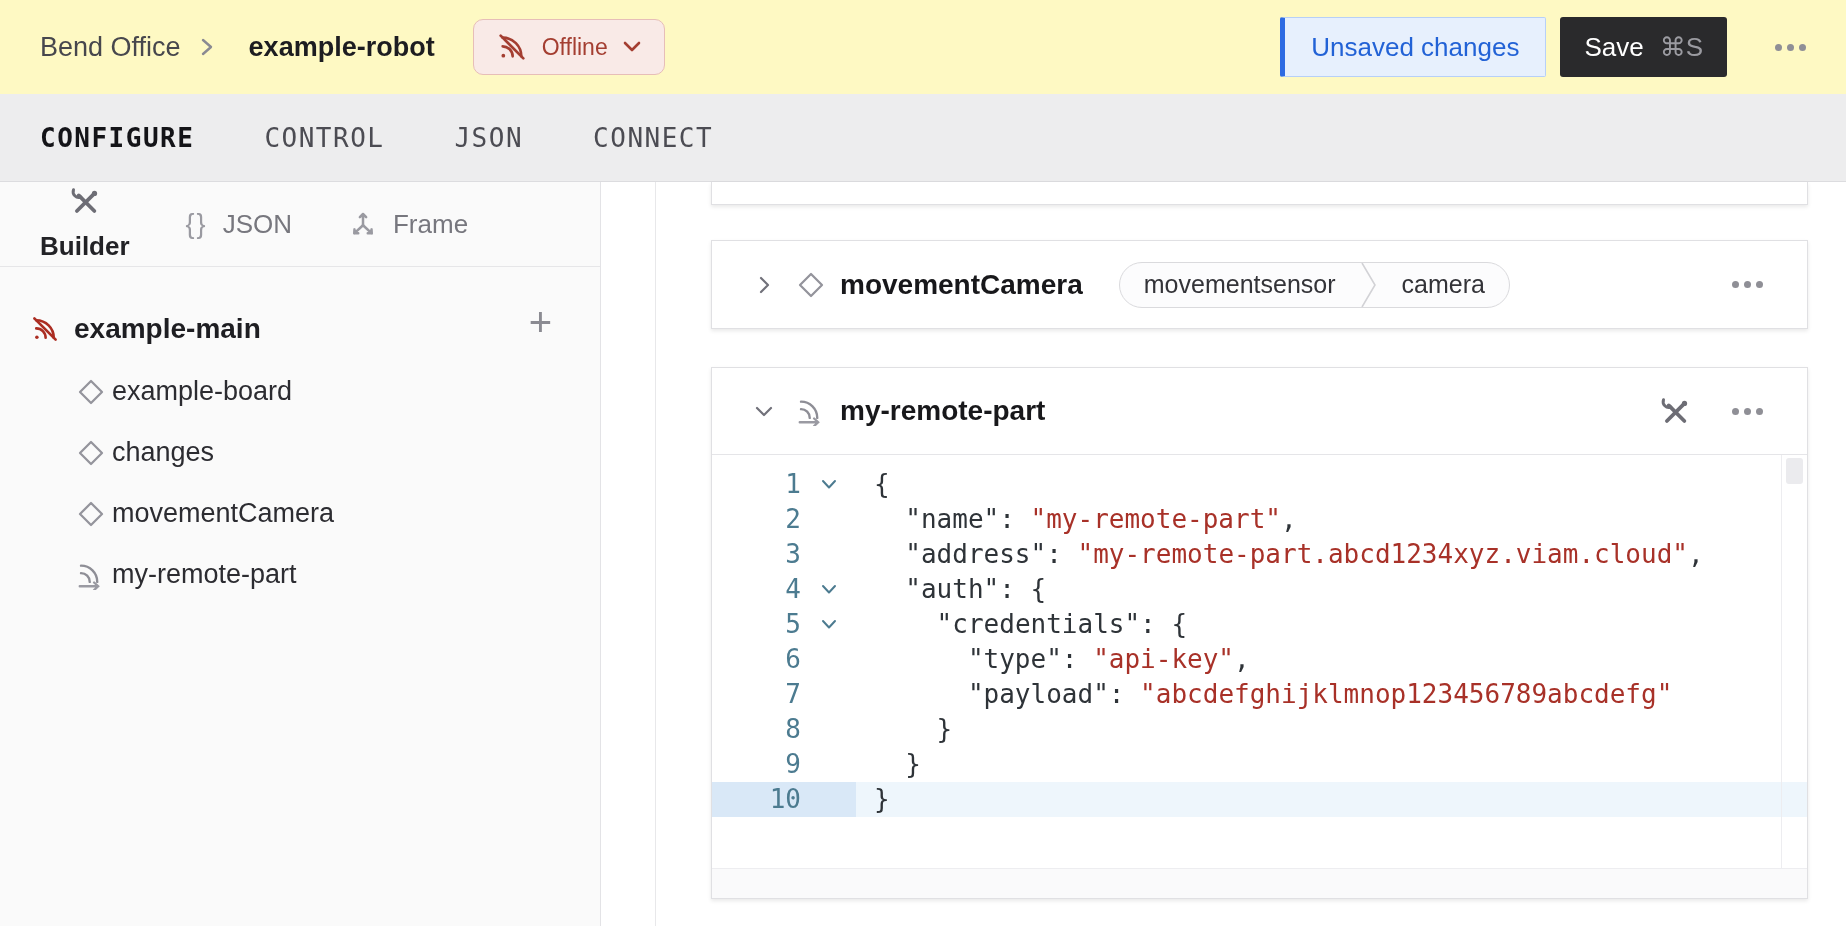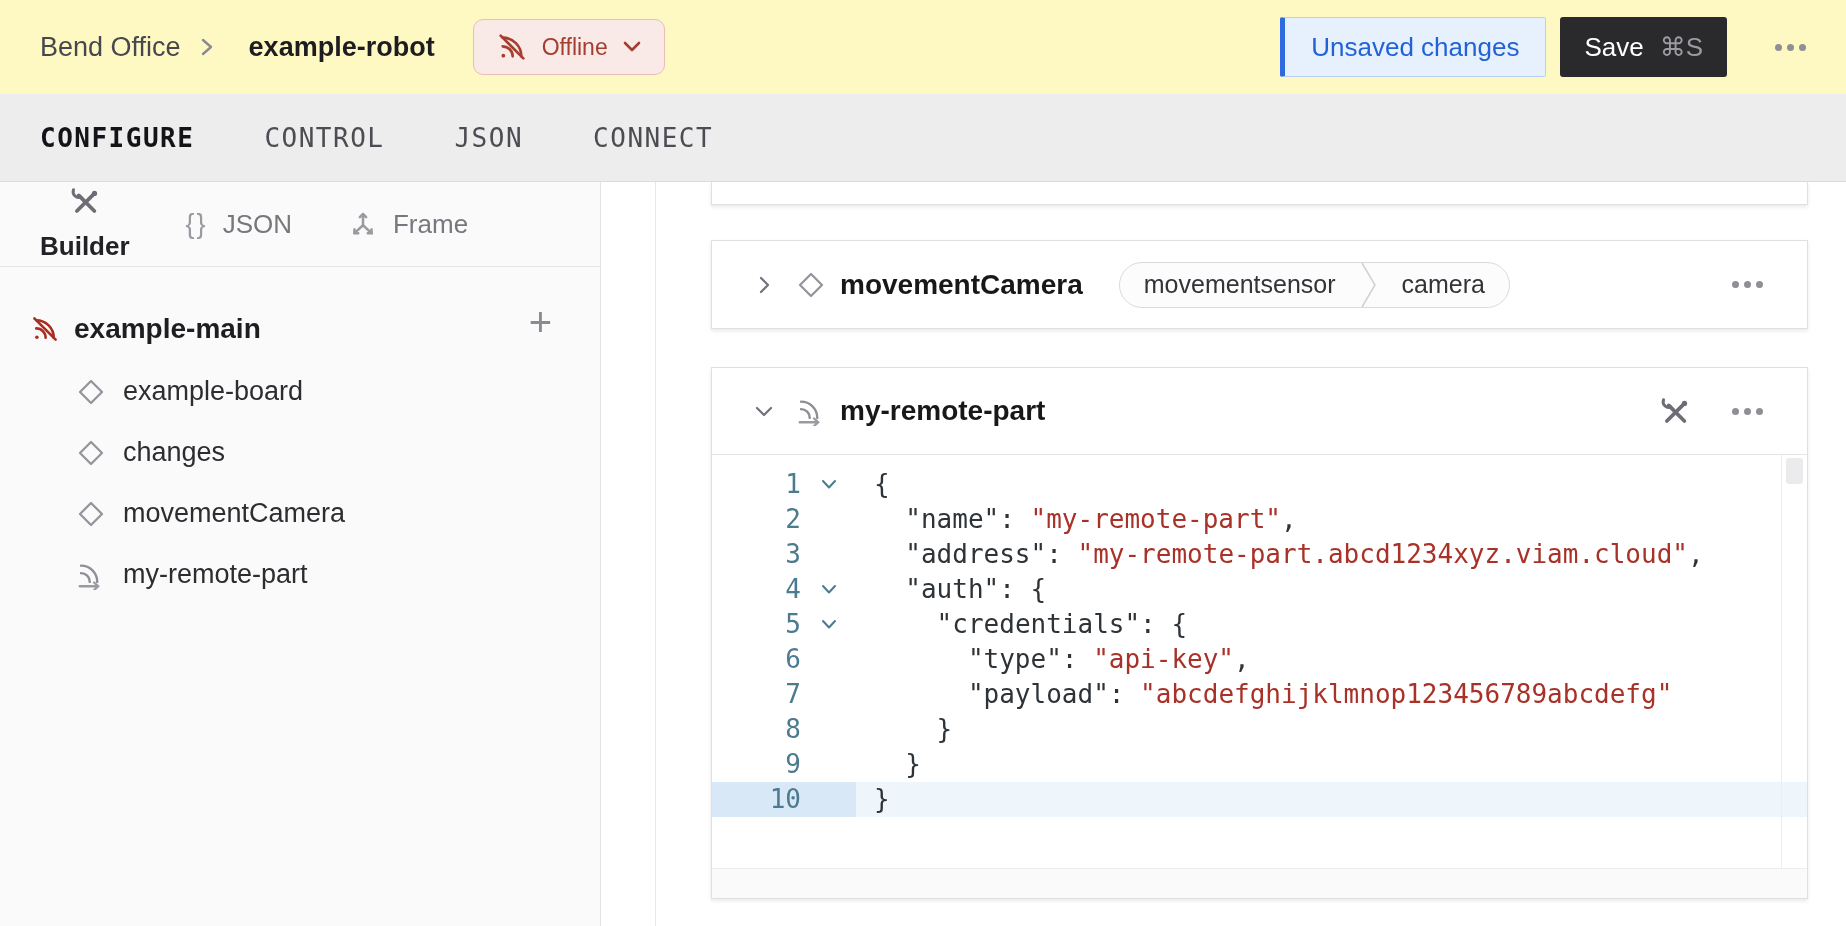--- a/index.html
+++ b/index.html
@@ -42,21 +42,21 @@
   .mode.active{color:#222226;font-weight:bold;flex-direction:column;}
   .mode .micon{display:flex;align-items:center;color:#717178;}
   .mode:not(.active) .micon{color:#9a9aa1;}
   .braces{font-size:27px;font-weight:normal;color:#9a9aa1;letter-spacing:2px;}
 
   .tree{padding-top:30px;}
   .tree-main{position:relative;height:64px;display:flex;align-items:center;padding-left:30px;gap:14px;cursor:pointer;}
   .tree-main .label{font-size:28px;font-weight:bold;color:#1e1e22;}
   .plus{position:absolute;right:42px;top:4px;border:none;background:none;font-size:40px;
     font-weight:300;color:#8b8b92;cursor:pointer;line-height:1;}
-  .tree-kid{height:61px;display:flex;align-items:center;padding-left:76px;gap:17px;
+  .tree-kid{height:61px;display:flex;align-items:center;padding-left:76px;gap:6px;
     font-size:27px;color:#2c2c31;cursor:pointer;}
   .ticon{display:flex;align-items:center;}
 
   
   .main{flex:1;position:relative;background:#fff;}
   .vline{position:absolute;left:54px;top:0;bottom:0;width:1px;background:#e8e8ea;}
   .cards{position:absolute;left:110px;top:0;width:1097px;}
   .card{background:#fff;border:1px solid #e0e0e3;box-shadow:0 2px 4px rgba(0,0,0,.09);}
   .card.partial{height:23px;border-top:none;}
   .card.movement{margin-top:35px;height:89px;display:flex;align-items:center;padding:0 40px;}

